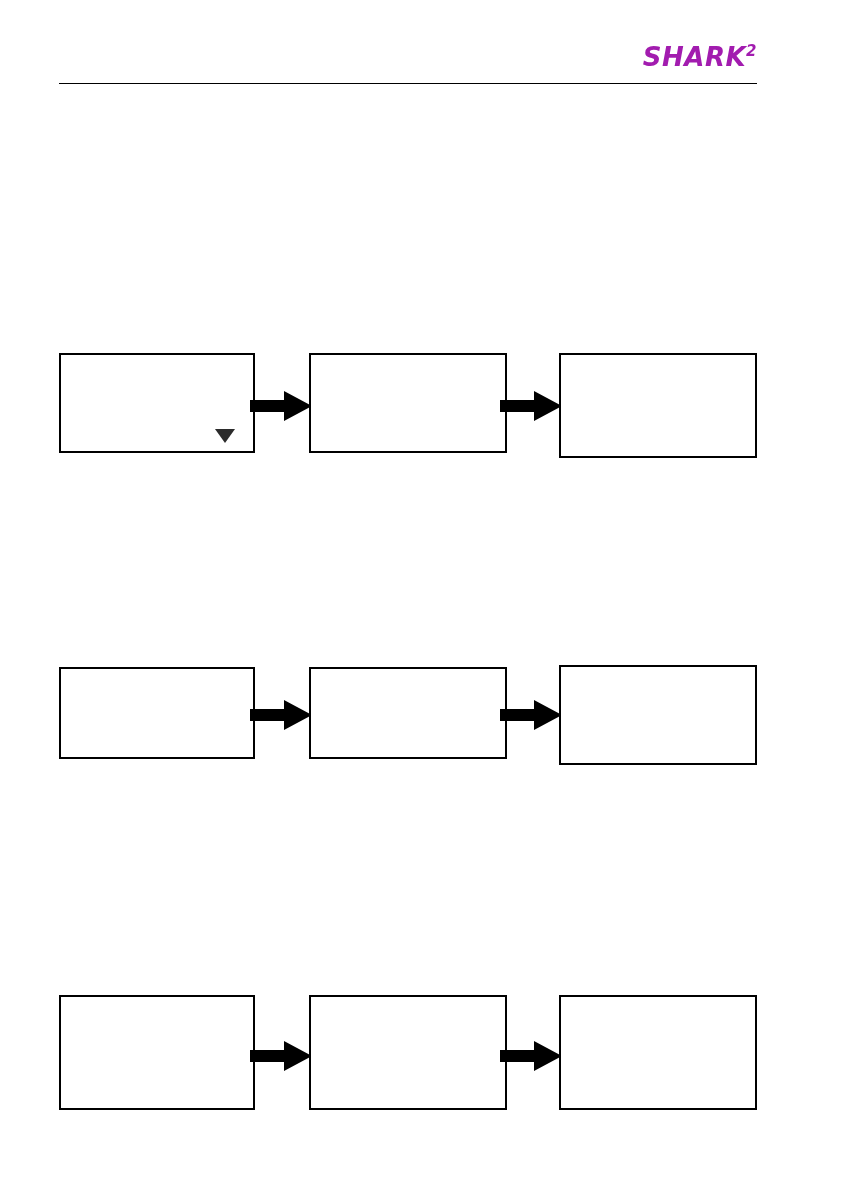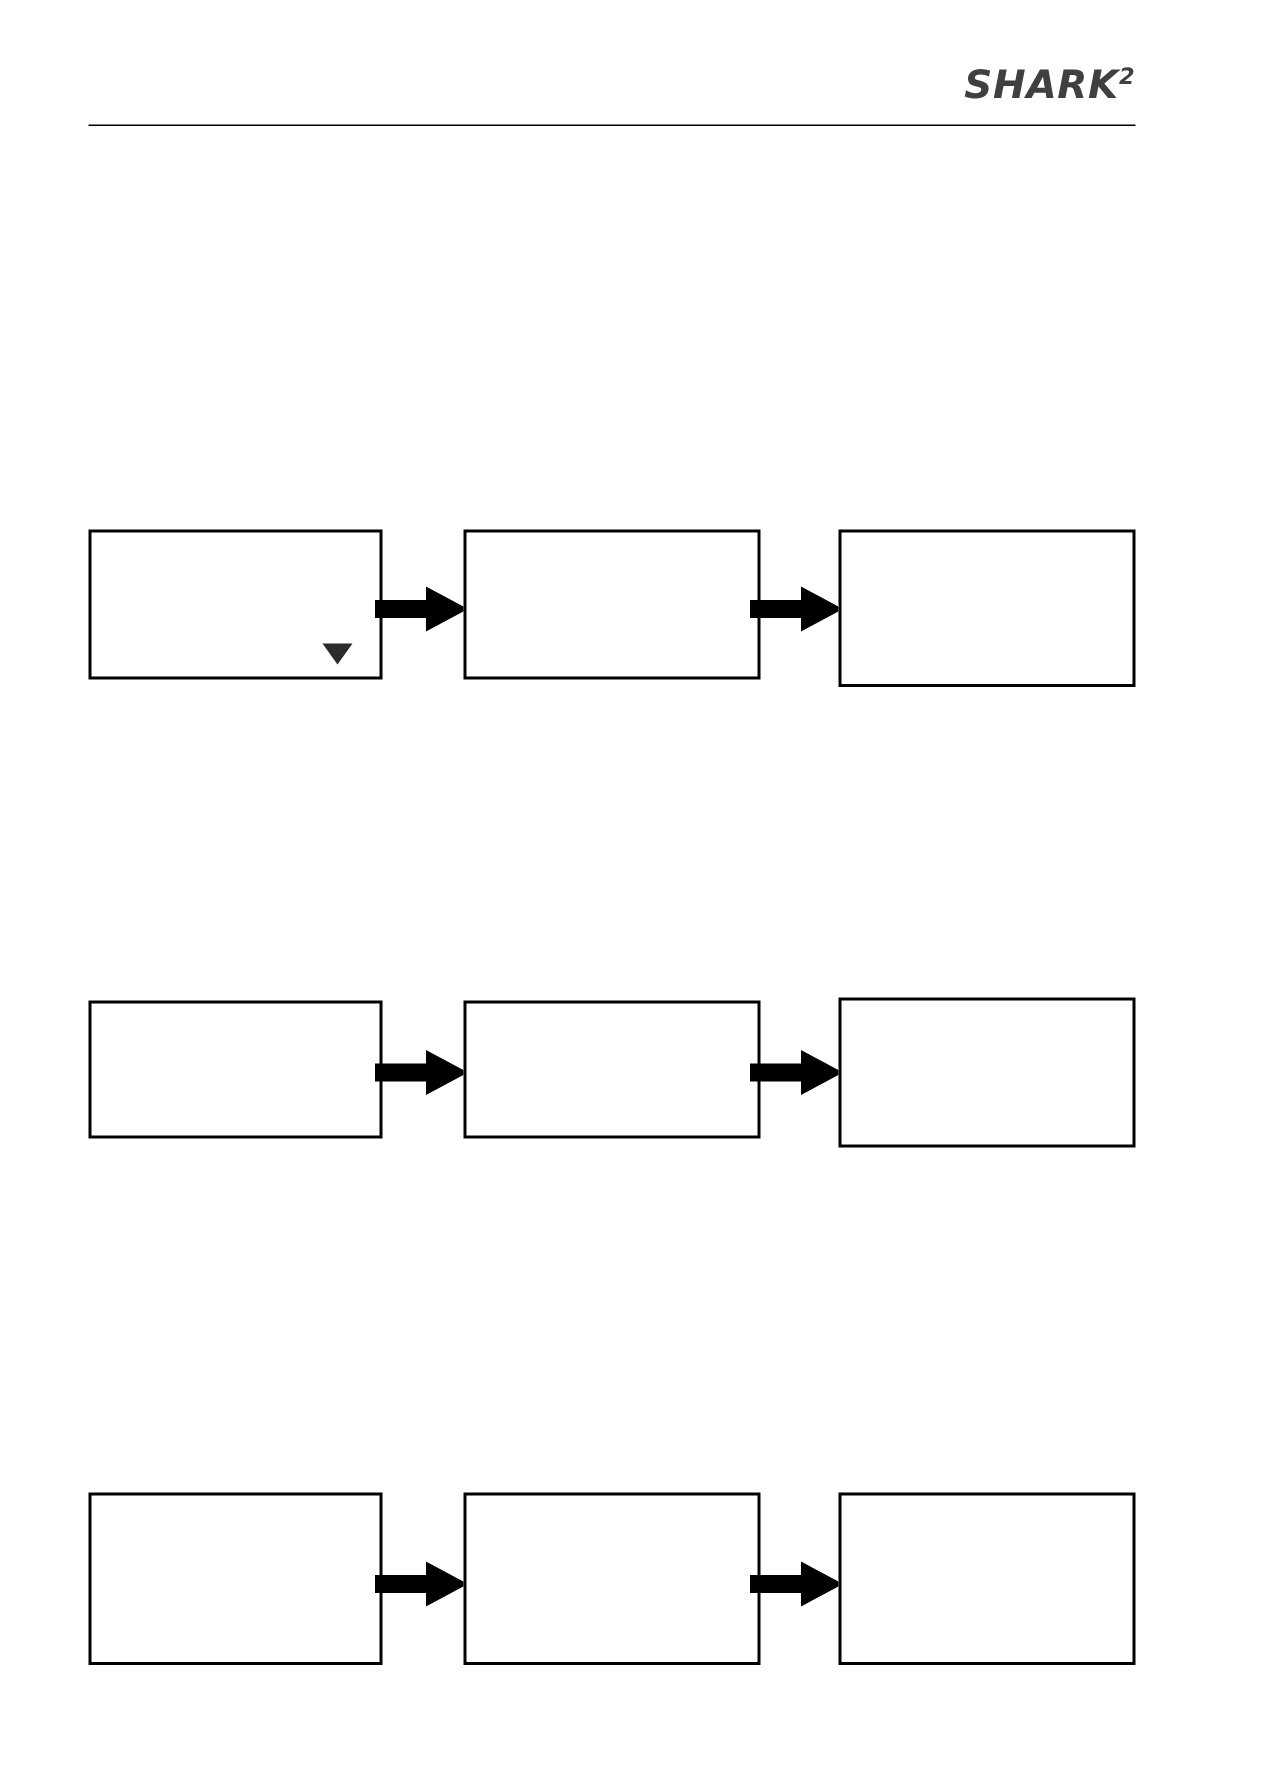--- a/index.html
+++ b/index.html
@@ -32,21 +32,21 @@
   }
   .brand-logo {
     position: absolute;
     right: 0px;
     top: 0px;
     font-family: "DejaVu Sans", sans-serif;
     font-weight: 700;
     font-style: italic;
     font-size: 26px;
     letter-spacing: 0.5px;
-    color: #404040;
+    color: #a21caf;
     line-height: 1;
     white-space: nowrap;
   }
   .brand-logo .sup {
     font-size: 15px;
     vertical-align: super;
     font-style: italic;
     font-weight: 700;
   }
   .header-rule {

